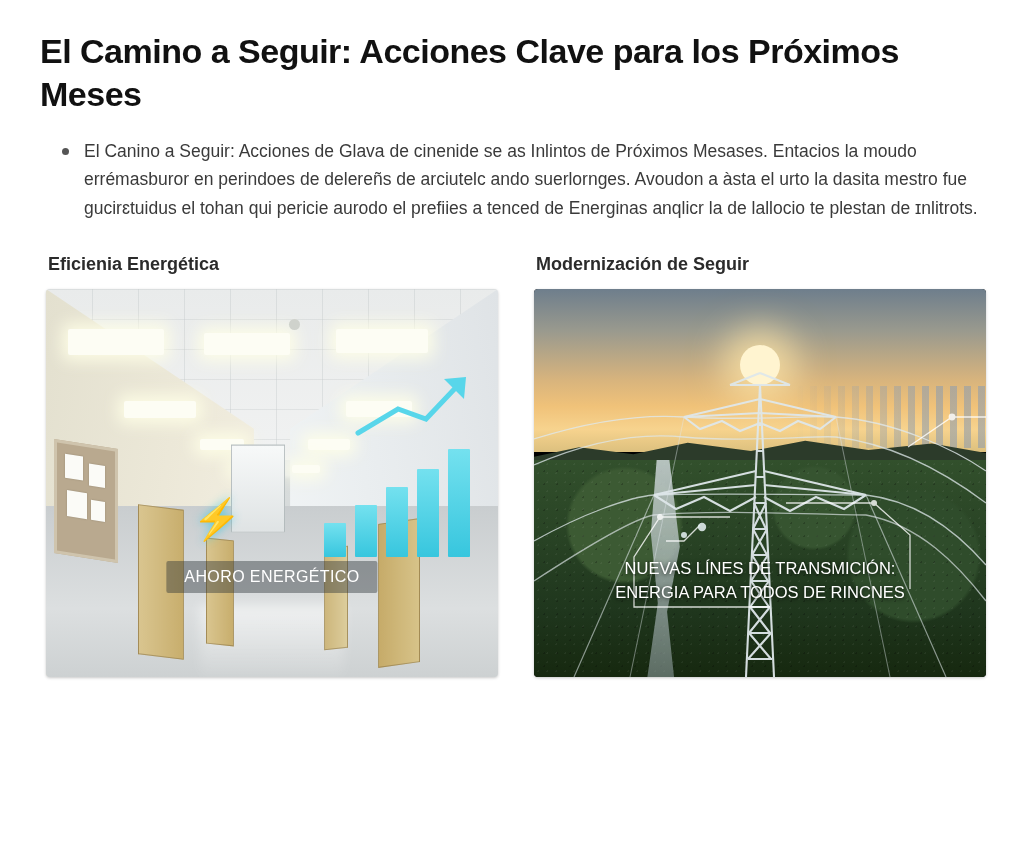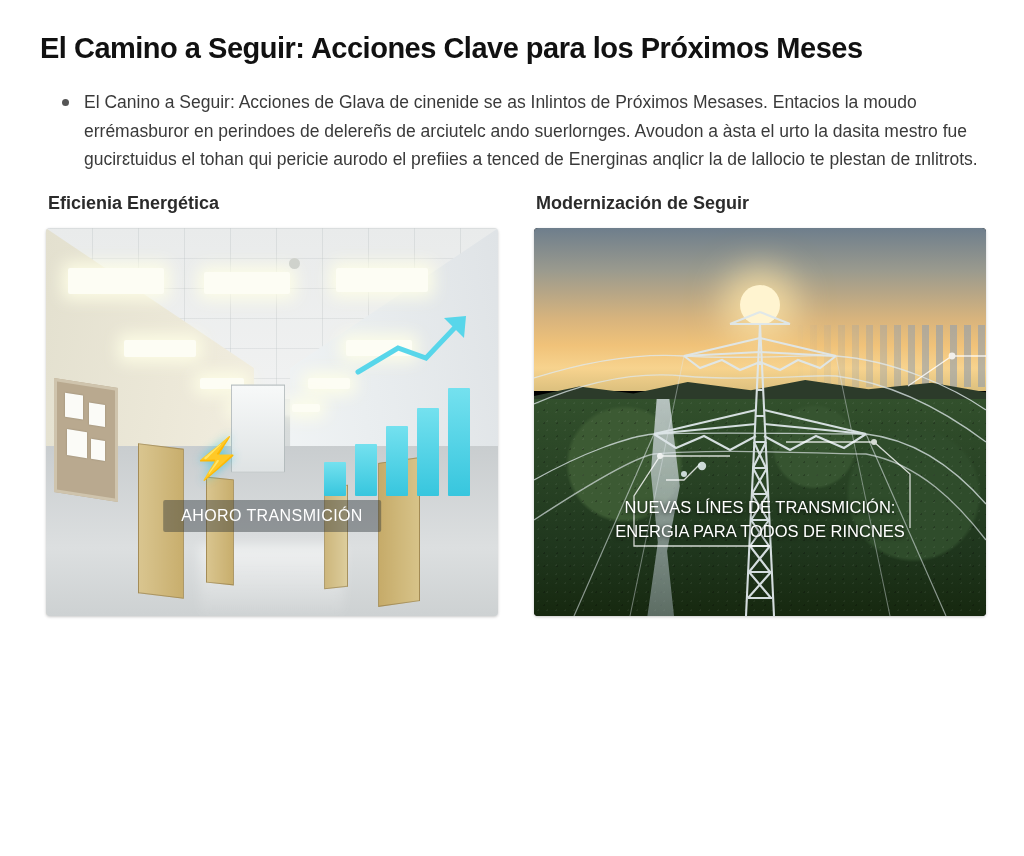--- a/index.html
+++ b/index.html
@@ -16,21 +16,21 @@
   }
   .slide {
     position: relative;
     width: 1024px;
     height: 856px;
     background: #ffffff;
     box-sizing: border-box;
     padding: 24px 40px 0 40px;
   }
   .title {
-    font-size: 29px;
+    font-size: 34px;
     font-weight: bold;
     line-height: 1.25;
     letter-spacing: -0.5px;
     color: #111111;
     margin: 6px 0 0 0;
     max-width: 900px;
   }
   .bullets {
     margin: 22px 0 0 0;
     padding: 0;
@@ -50,21 +50,21 @@
     left: 22px;
     top: 11px;
     width: 7px;
     height: 7px;
     border-radius: 50%;
     background: #555555;
   }
   .panels {
     display: flex;
     gap: 36px;
-    margin-top: 20px;
+    margin-top: 32px;
     padding: 0 6px;
   }
   .panel {
     width: 452px;
   }
   .panel-heading {
     font-size: 18px;
     font-weight: bold;
     color: #2b2b2b;
     margin: 0 0 14px 2px;
@@ -330,21 +330,21 @@
           <div class="bars">
             <div class="bar" style="height:34px;"></div>
             <div class="bar" style="height:52px;"></div>
             <div class="bar" style="height:70px;"></div>
             <div class="bar" style="height:88px;"></div>
             <div class="bar" style="height:108px;"></div>
           </div>
 
           <div class="bolt">⚡</div>
 
-          <div class="caption-pill">AHORO TRANSMICIÓN</div>
+          <div class="caption-pill">AHORO ENERGÉTICO</div>
         </div>
       </div>
     </div>
 
     <div class="panel">
       <div class="panel-heading">Modernización de Seguir</div>
 
       <div class="figure">
         <div class="sunset">
           <div class="sky"></div>

